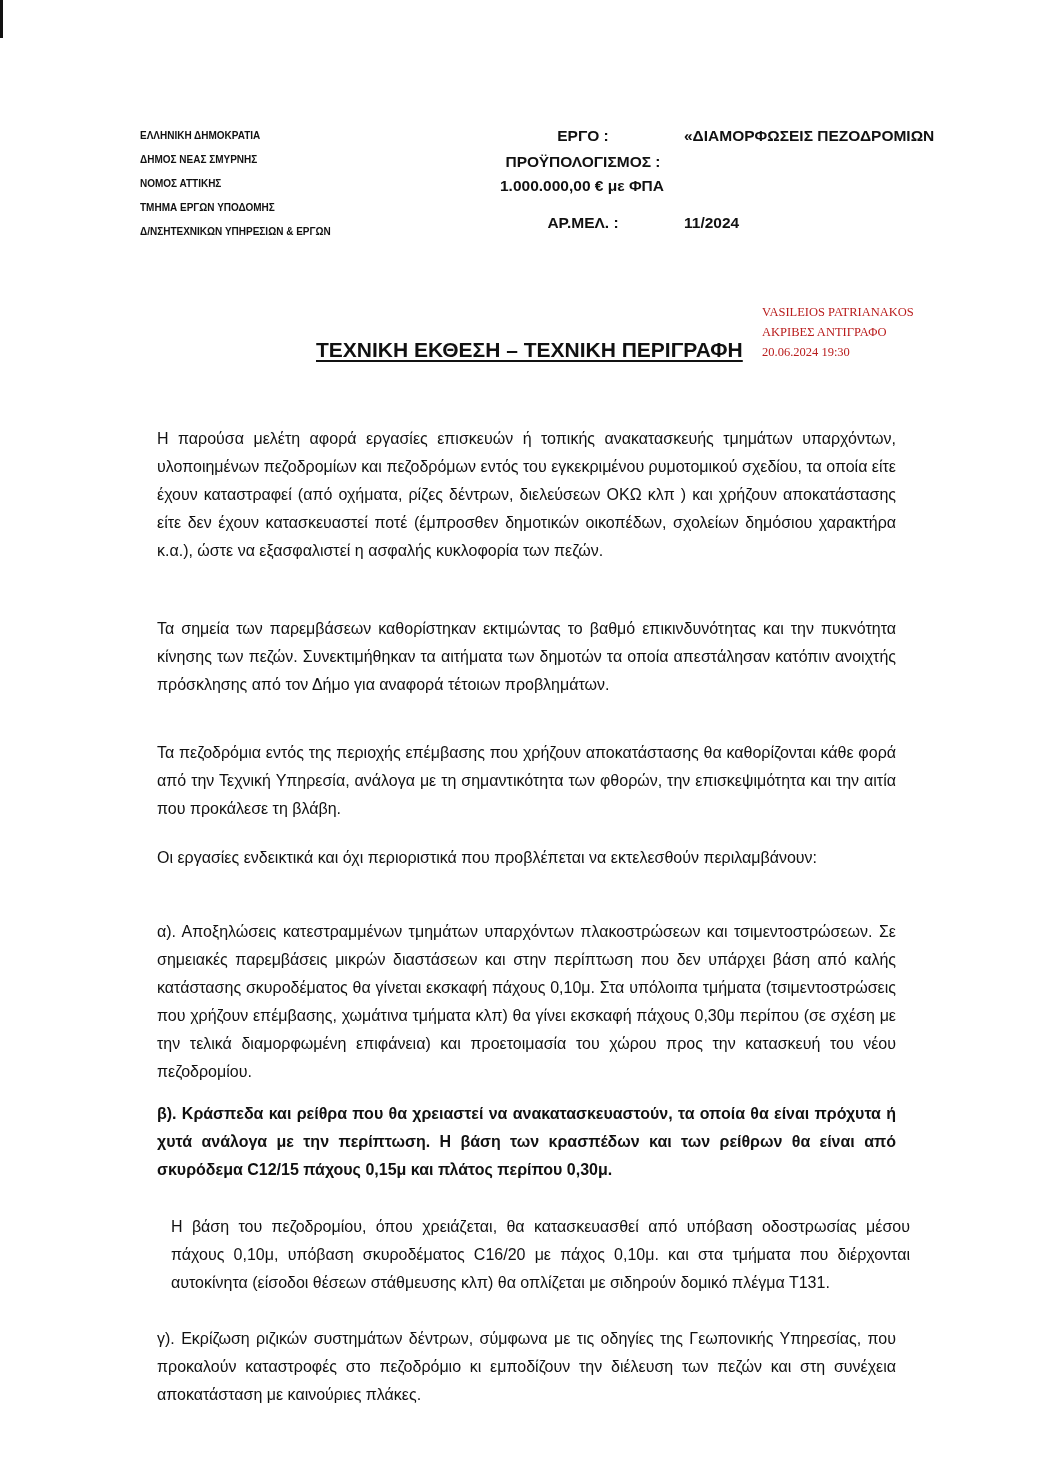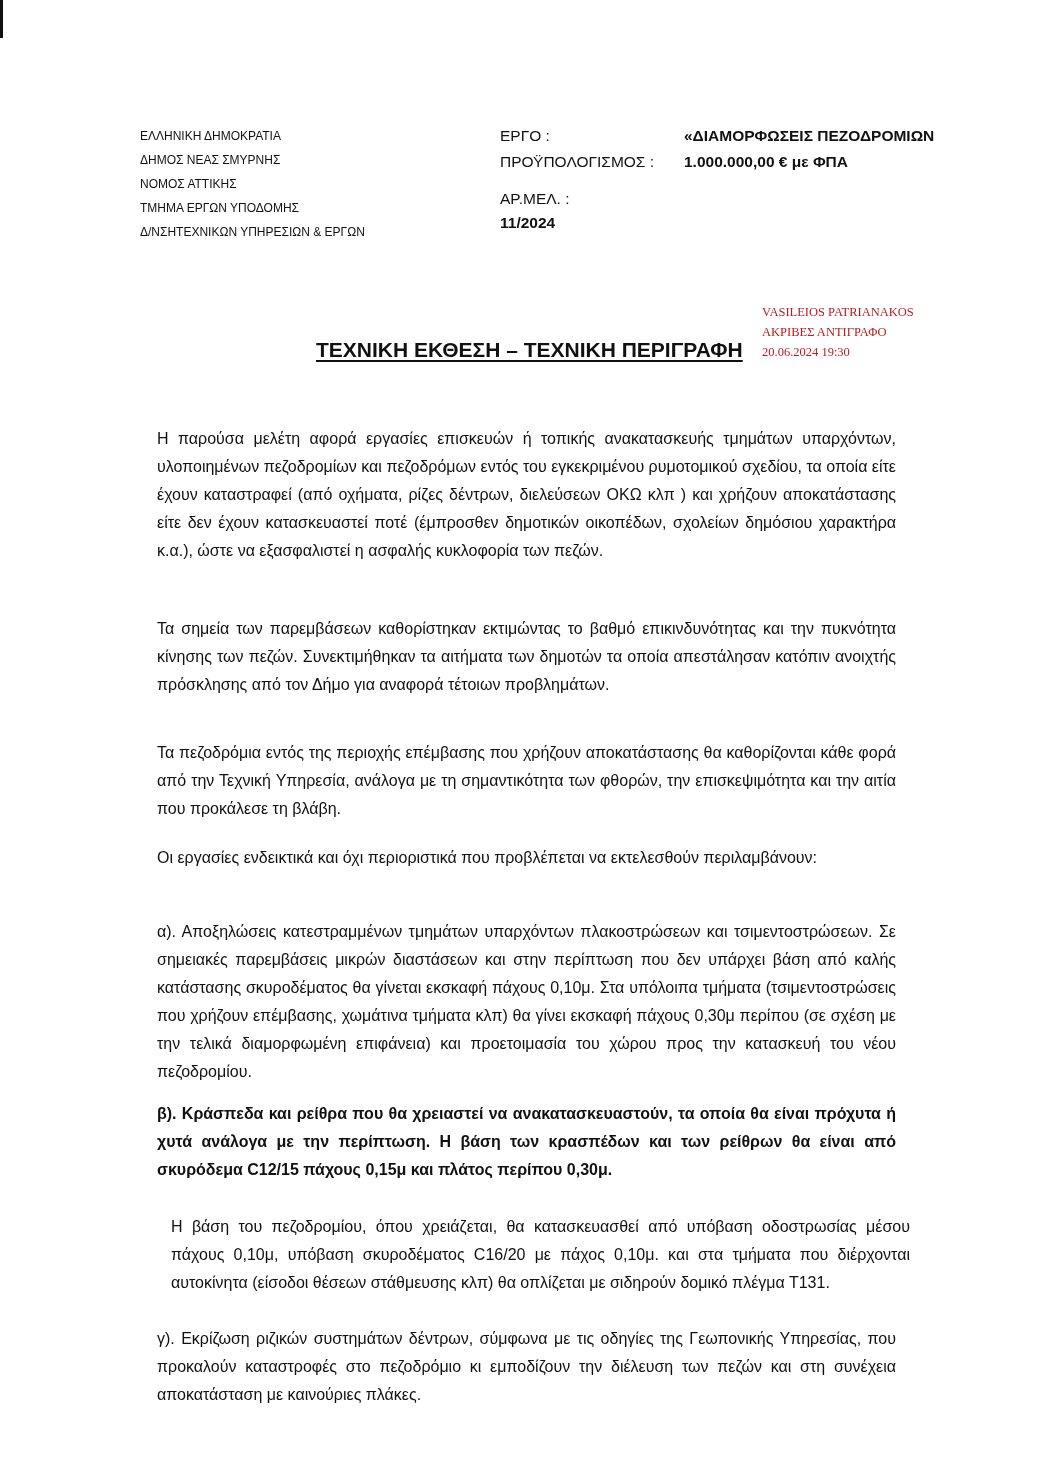--- a/index.html
+++ b/index.html
@@ -2,25 +2,25 @@
 <html><head>
   <meta charset="utf-8">
   <style>
     html, body { margin: 0; padding: 0; }
     body {
       width: 1049px; height: 1484px; background: #ffffff; position: relative;
       overflow: hidden; color: #111;
       font-family: "Liberation Sans", "DejaVu Sans", sans-serif;
     }
     .edge-mark { position: absolute; left: 0; top: 0; width: 3px; height: 38px; background: #111; }
-    .hdr-left { position: absolute; left: 140px; top: 124px; font-weight: normal; font-size: 12px; line-height: 24px; }
+    .hdr-left { position: absolute; left: 140px; top: 124px; font-weight: bold; font-size: 10px; line-height: 24px; }
     .hdr-left div { white-space: nowrap; }
     .hdr-right { position: absolute; left: 500px; top: 124px; font-size: 15.5px; }
     .hrow { display: flex; line-height: 24px; }
-    .hlabel { width: 166px; text-align: left; padding-right: 18px; white-space: nowrap; }
+    .hlabel { width: 166px; text-align: center; padding-right: 18px; white-space: nowrap; font-weight: bold; }
     .hval { font-weight: bold; white-space: nowrap; }
     .stamp { position: absolute; left: 762px; top: 302px; font-family: "Liberation Serif", "DejaVu Serif", serif; font-size: 12.5px; line-height: 20px; color: #b91c1c; }
     .title { position: absolute; left: 316px; top: 338px; font-weight: bold; font-size: 21px; text-decoration: underline; text-underline-offset: 3px; white-space: nowrap; }
     .body { position: absolute; left: 157px; width: 739px; font-size: 16px; line-height: 28px; text-align: justify; }
   </style>
 </head>
 <body>
 
 <div class="edge-mark"></div>
 
@@ -30,25 +30,25 @@
   <div>ΝΟΜΟΣ ΑΤΤΙΚΗΣ</div>
   <div>ΤΜΗΜΑ ΕΡΓΩΝ ΥΠΟΔΟΜΗΣ</div>
   <div>Δ/ΝΣΗΤΕΧΝΙΚΩΝ ΥΠΗΡΕΣΙΩΝ &amp; ΕΡΓΩΝ</div>
 </div>
 
 <div class="hdr-right">
   <div class="hrow">
     <span class="hlabel">ΕΡΓΟ :</span>
     <span class="hval">«ΔΙΑΜΟΡΦΩΣΕΙΣ ΠΕΖΟΔΡΟΜΙΩΝ</span>
   </div>
-  <div class="hrow" style="margin-top:2px;">
+  <div class="hrow" style="margin-top:2px;flex-direction:column;">
     <span class="hlabel">ΠΡΟΫΠΟΛΟΓΙΣΜΟΣ :</span>
     <span class="hval">1.000.000,00 € με ΦΠΑ</span>
   </div>
-  <div class="hrow" style="margin-top:13px;flex-direction:column;">
+  <div class="hrow" style="margin-top:13px;">
     <span class="hlabel">ΑΡ.ΜΕΛ. :</span>
     <span class="hval">11/2024</span>
   </div>
 </div>
 
 <div class="stamp">
   <div>VASILEIOS PATRIANAKOS</div>
   <div>ΑΚΡΙΒΕΣ ΑΝΤΙΓΡΑΦΟ</div>
   <div>20.06.2024 19:30</div>
 </div>

